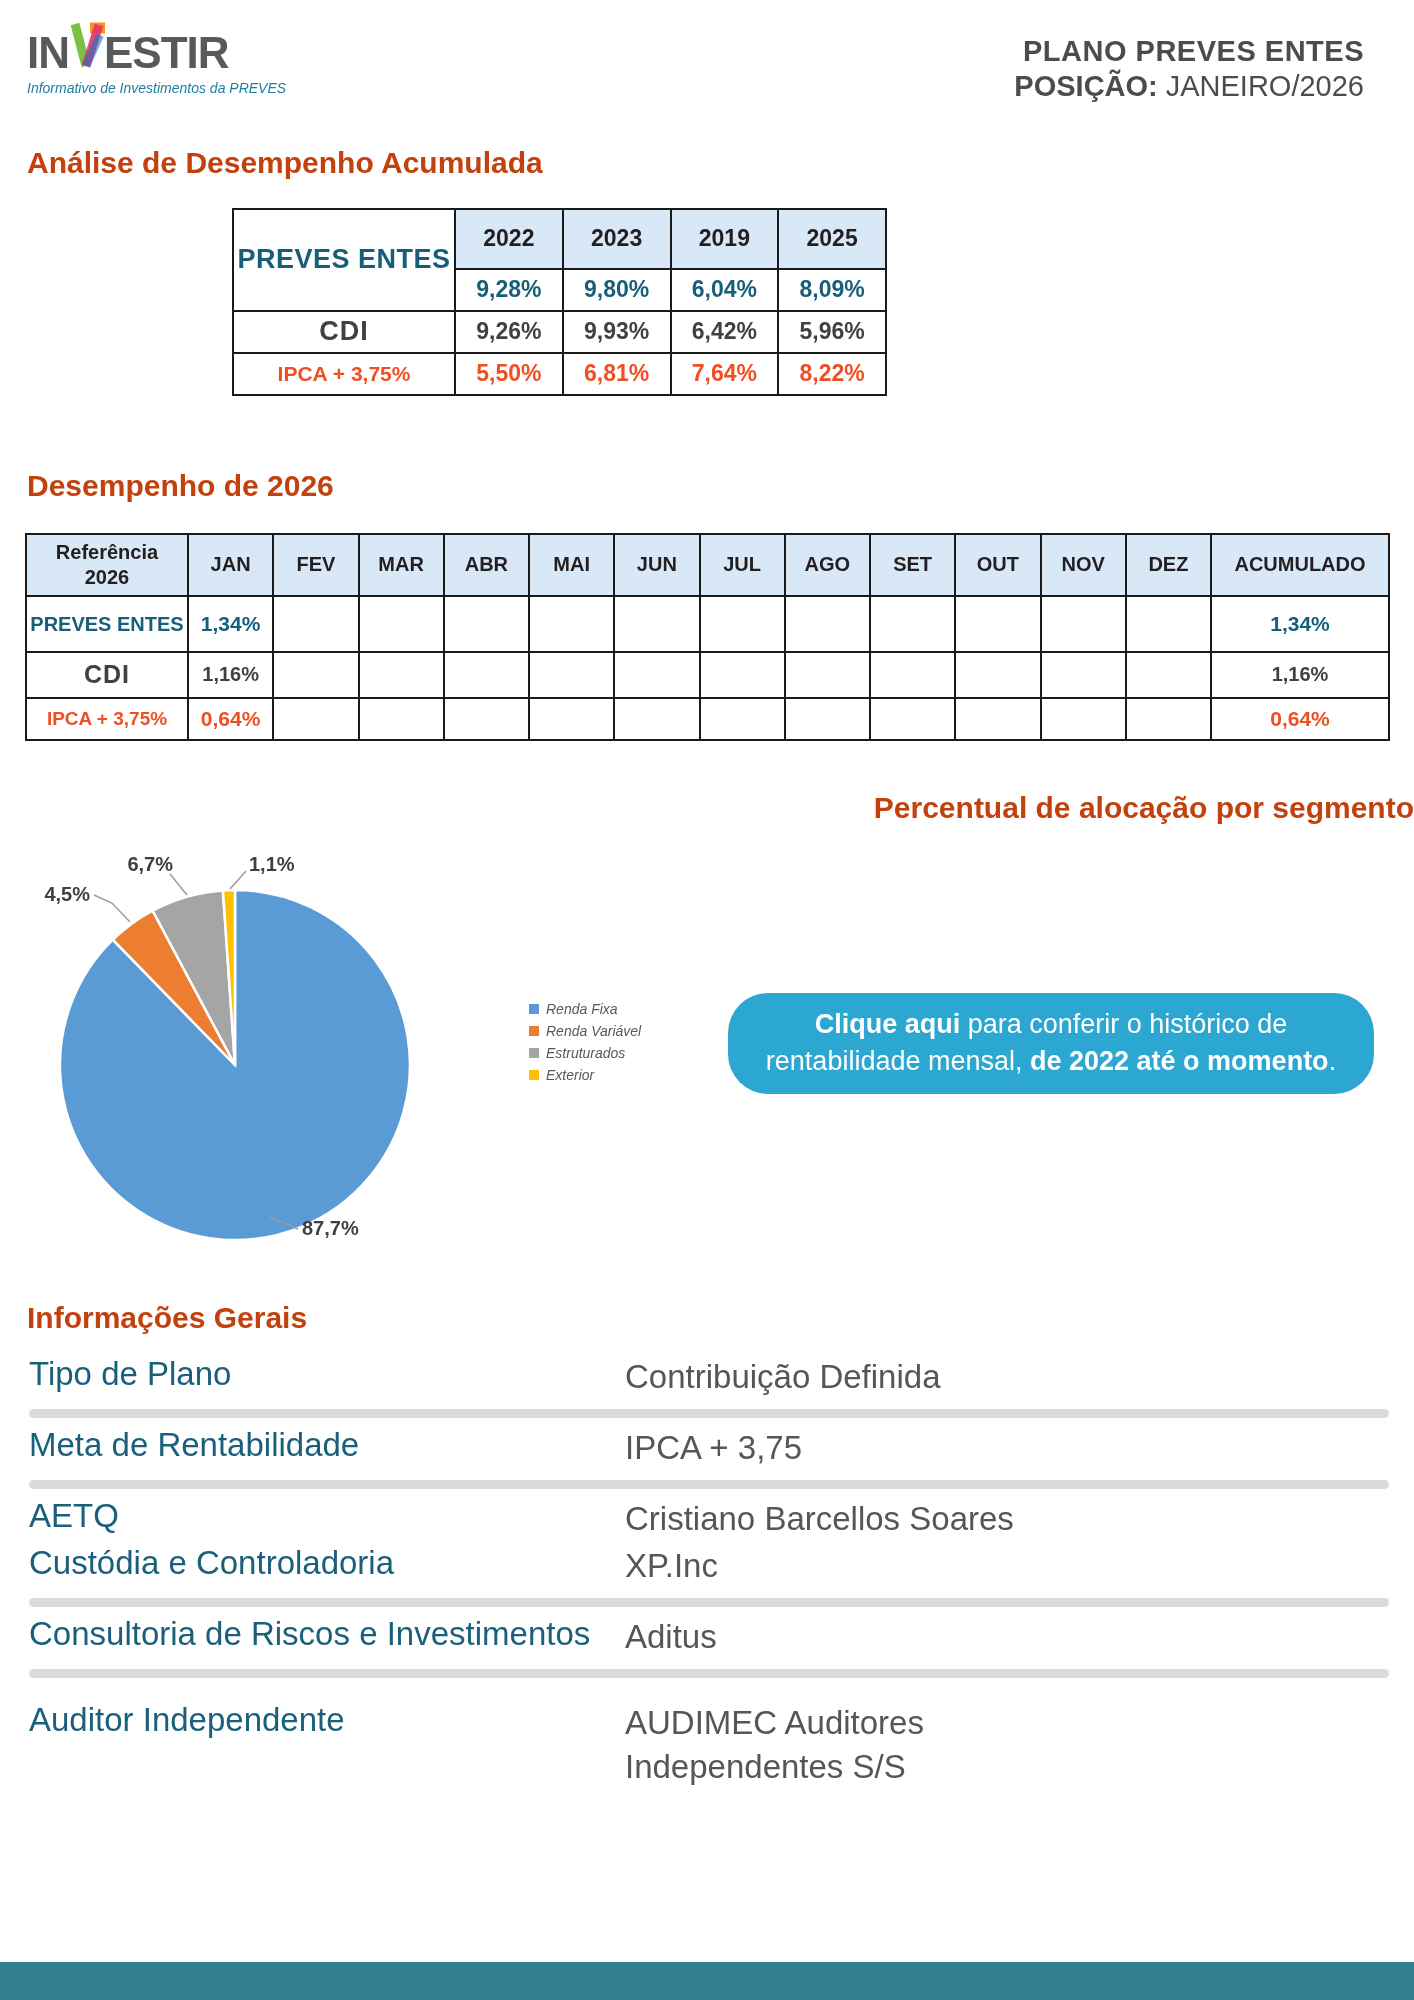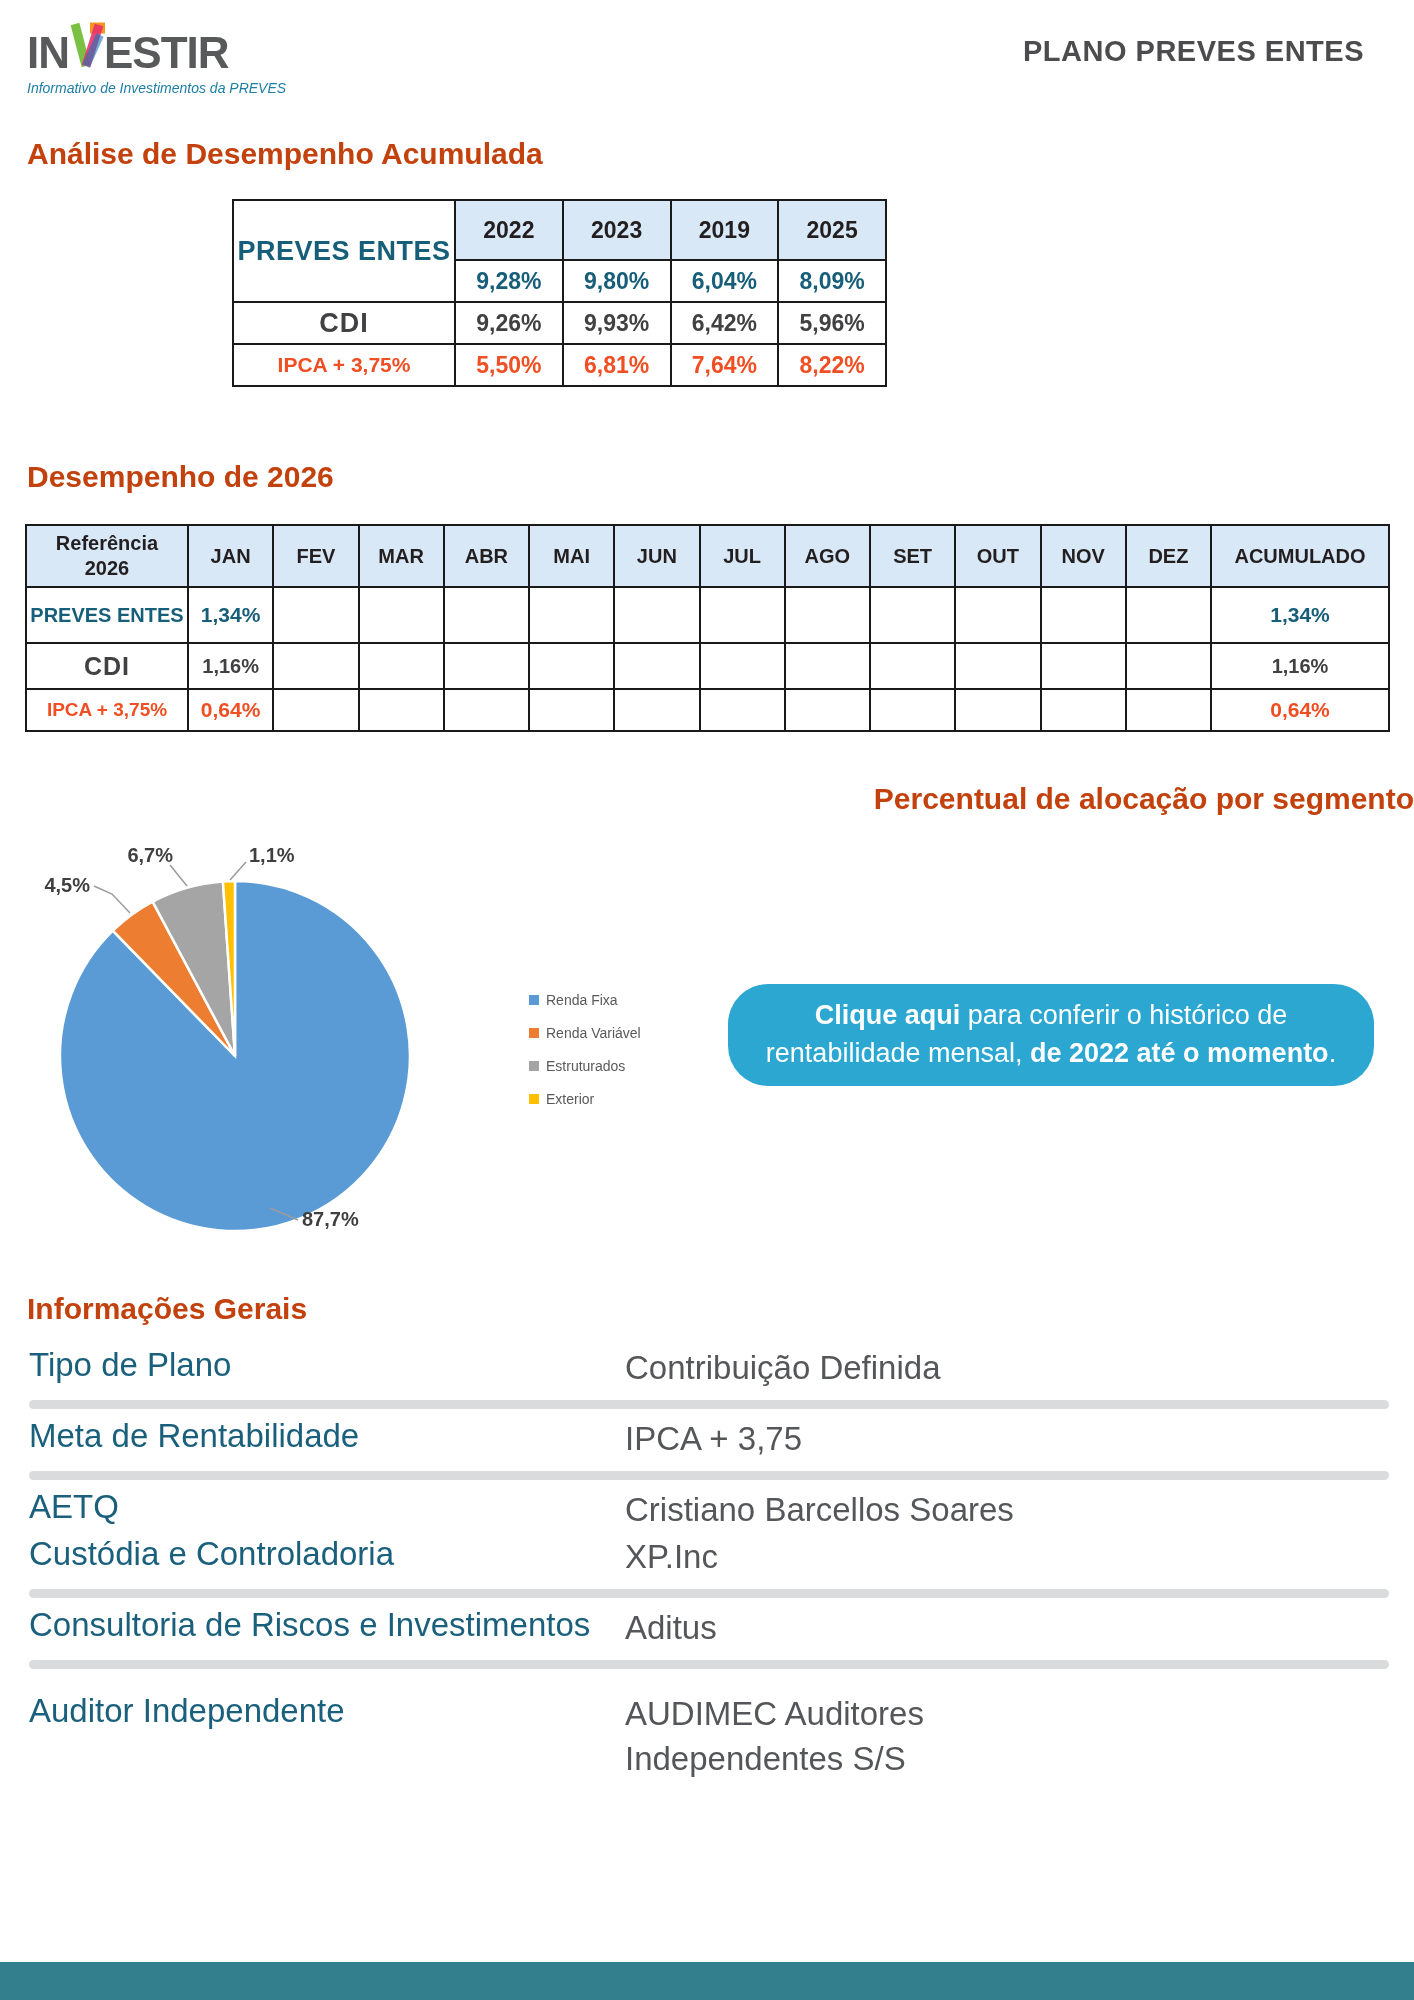--- a/index.html
+++ b/index.html
@@ -43,21 +43,21 @@
   .tbl2 .lbl-cdi2 { color:#414042; font-size:25px; height:46px; letter-spacing:1px; }
   .tbl2 .lbl-ipca2 { color:#f04e23; font-size:19px; height:42px; }
   .tbl2 .v-teal { color:#175e79; font-size:21px; }
   .tbl2 .v-dark { color:#414042; font-size:20px; }
   .tbl2 .v-orange { color:#f04e23; font-size:21px; }
   
   .chart-section { position:relative; height:432px; margin-top:18px; }
   .pie-svg { position:absolute; left:20px; top:0; }
   .pie-label { font-size:20px; font-weight:700; fill:#3f3f3f; }
   .leader { fill:none; stroke:#9b9b9b; stroke-width:1.5; }
-  .legend { position:absolute; left:529px; top:158px; display:flex; flex-direction:column; gap:17px; }
+  .legend { position:absolute; left:529px; top:158px; display:flex; flex-direction:column; gap:6px;font-style:italic; }
   .legend-item { display:flex; align-items:center; gap:7px; }
   .legend-swatch { width:10px; height:10px; flex:0 0 10px; }
   .legend-text { font-size:14px; color:#595959; }
   .cta { position:absolute; left:728px; top:150px; width:646px; border:none; cursor:pointer;
          border-radius:40px; color:#ffffff; font-size:27px; line-height:1.4;
          padding:13px 34px; text-align:center; font-family:"Liberation Sans", sans-serif; }
   .cta .b { font-weight:700; }
   
   .info-list { margin:20px 25px 0 29px; }
   .info-row { display:flex; align-items:flex-start; margin:1px 0; min-height:46px; }
@@ -82,20 +82,23 @@
           <line x1="6" y1="2" x2="17" y2="44" stroke="#7ac143" stroke-width="9"></line>
           <line x1="17" y1="44" x2="30" y2="3" stroke="#e8336d" stroke-width="9" opacity="0.9"></line>
           <line x1="17" y1="44" x2="31" y2="13" stroke="#1b75bb" stroke-width="8" opacity="0.6"></line>
         </svg></span>
           <span>ESTIR</span>
       </div>
       <div class="logo-subtitle">Informativo de Investimentos da PREVES</div>
     </div>
     <div class="header-right">
       <div class="plan-title">PLANO PREVES ENTES</div>
+      <div class="position-line">
+        <span class="position-label">POSIÇÃO:</span><span class="position-value">JANEIRO/2026</span>
+      </div>
     </div>
   </div>
 
   <div class="h2 h2-1">Análise de Desempenho Acumulada</div>
 
   <table class="tbl1">
     <colgroup>
         <col style="width:222px">
         <col>
         <col>

